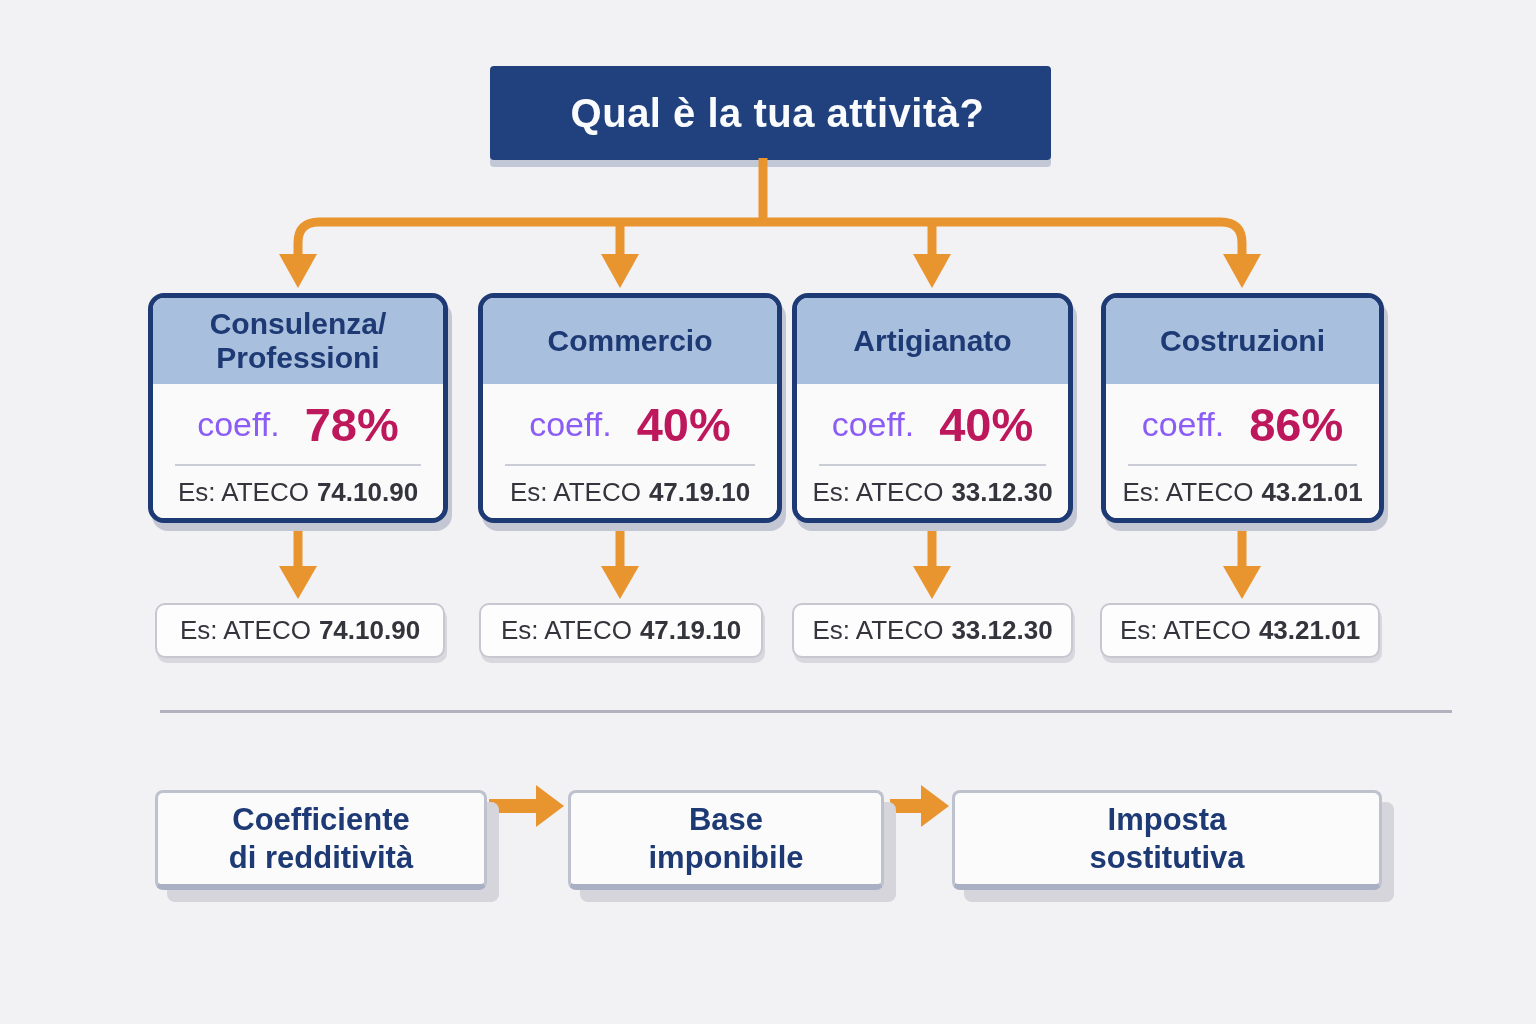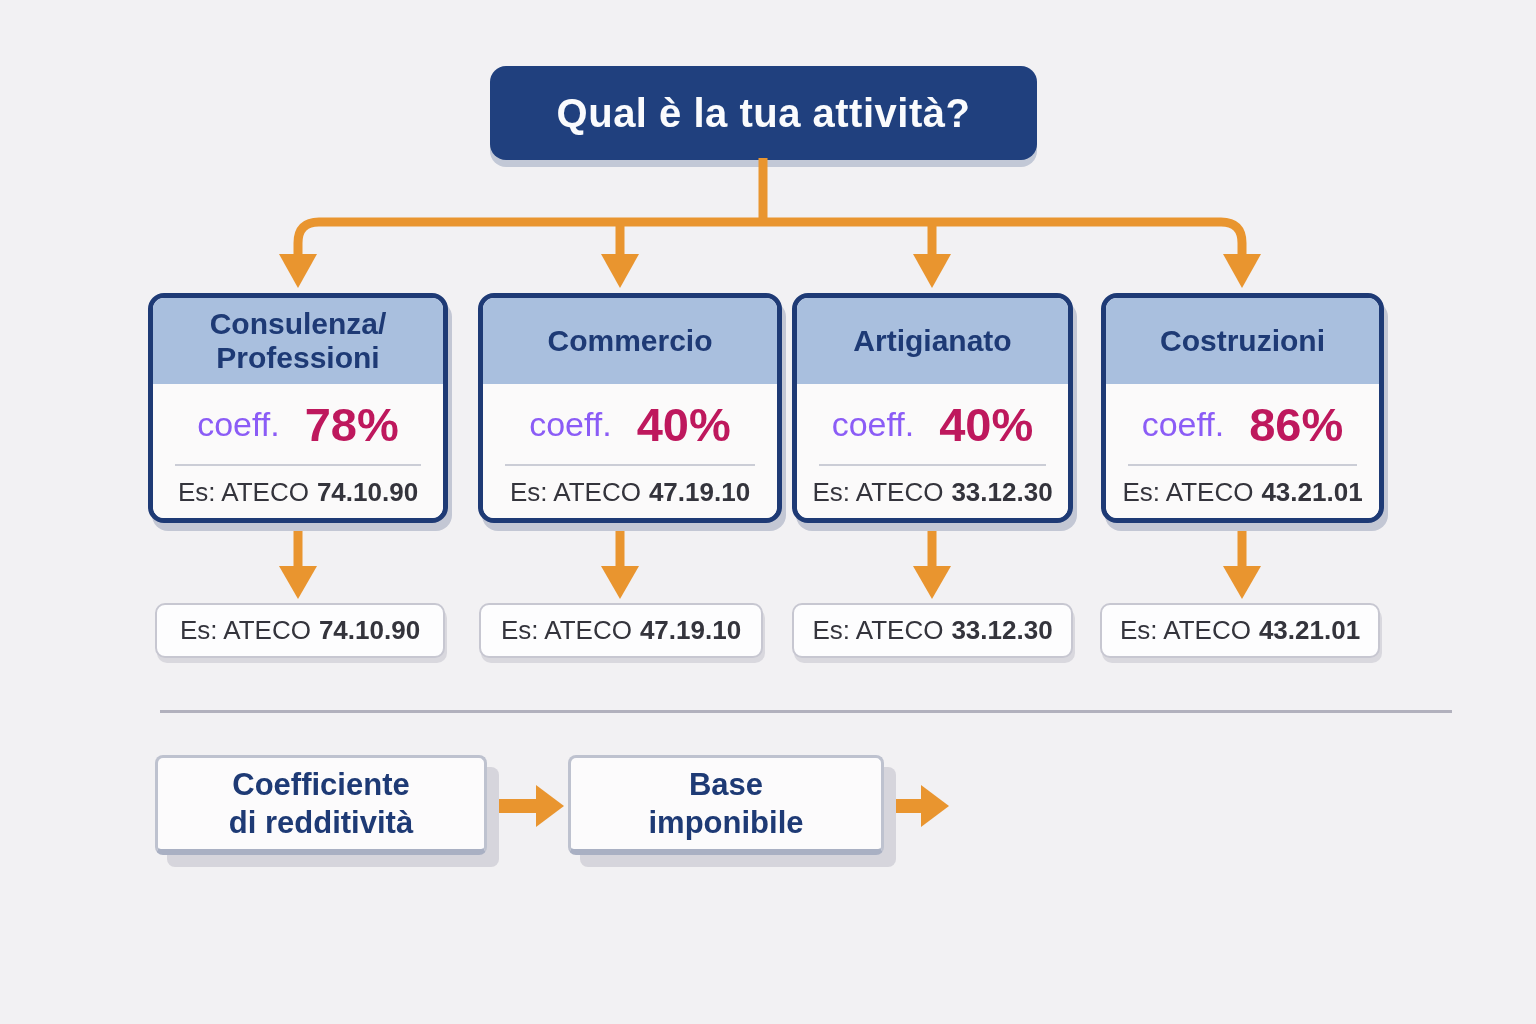--- a/index.html
+++ b/index.html
@@ -12,23 +12,23 @@
     width: 1536px; height: 1024px;
     background: var(--background, #F2F1F3);
     overflow: hidden;
   }
 
   
   .top-box {
     position: absolute; left: 490px; top: 66px;
     width: 547px; height: 94px;
     background: var(--navy-box, #20407E);
-    border-radius: 16px;
+    border-radius: 4px;
     box-shadow: 0 7px 0 #C2C8D6;
-    display: flex; align-items: center; justify-content: center;
+    display: flex; align-items: center; justify-content: center; padding-left: 14px;
   }
   .top-box span {
     color: #FAFBFD; font-weight: bold; font-size: 40px; letter-spacing: .5px;
   }
 
   
   .connectors {
     position: absolute; left: 0; top: 0;
     width: 1536px; height: 1024px;
     pointer-events: none;
@@ -82,21 +82,21 @@
   }
 
   
   .hr {
     position: absolute; left: 160px; top: 710px;
     width: 1292px; height: 3px; background: #B2B1BD;
   }
 
   
   .step-box {
-    position: absolute; top: 755px; height: 100px;
+    position: absolute; top: 790px; height: 100px;
     background: #FCFBFC;
     border: 3px solid #BEC2CF;
     border-bottom: 6px solid #A9B0C3;
     border-radius: 8px;
     box-shadow: 12px 12px 0 #D6D5DC;
     display: flex; flex-direction: column;
     align-items: center; justify-content: center;
     line-height: 1.22;
     box-sizing: border-box;
   }
@@ -225,14 +225,18 @@
   <div class="hr"></div>
 
   <div class="step-box" style="left:155px; width:332px;">
     <span>Coefficiente</span>
     <span>di redditività</span>
   </div>
   <div class="step-box" style="left:568px; width:316px;text-align:right;">
     <span>Base</span>
     <span>imponibile</span>
   </div>
+  <div class="step-box" style="left:952px; width:430px;">
+    <span>Imposta</span>
+    <span>sostitutiva</span>
+  </div>
 
 </div>
 
 </body></html>

